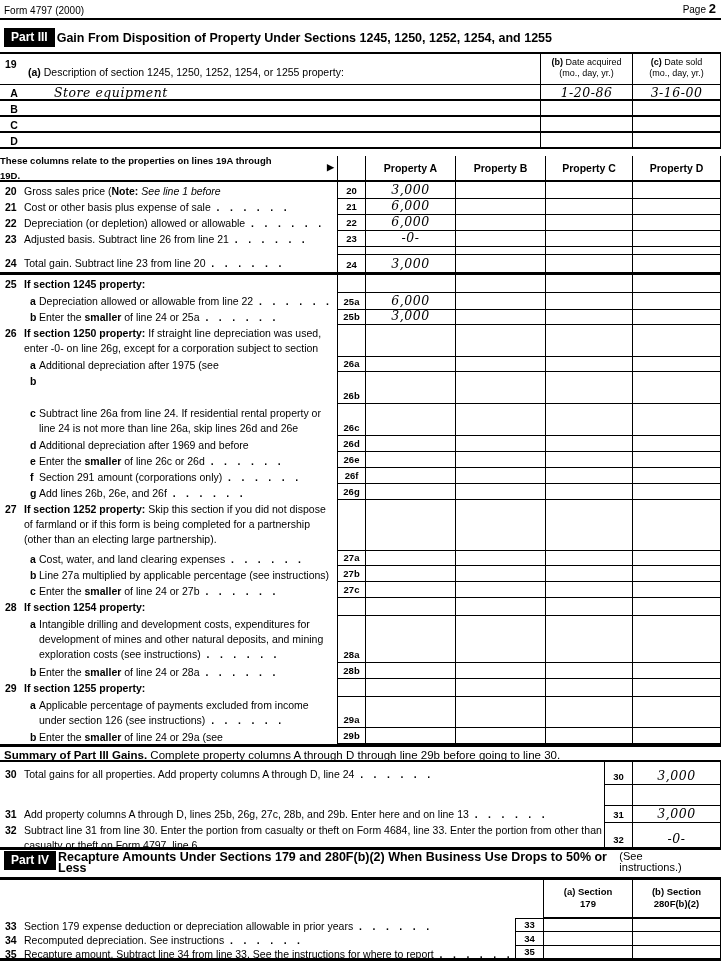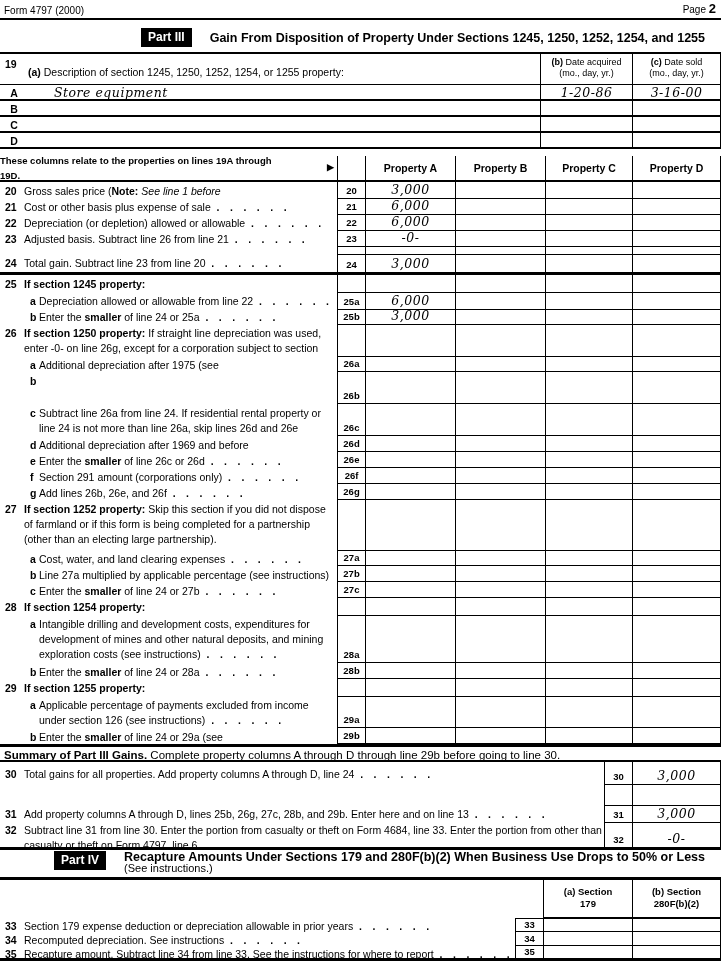--- a/index.html
+++ b/index.html
@@ -8,21 +8,21 @@
     position:relative; width:721px; height:963px; margin:0 auto; background:#fff;
     font-family:"Liberation Sans", sans-serif; font-size:10.5px; color:#000; overflow:hidden;
   }
   
   .tophdr { height:20px; display:flex; justify-content:space-between; align-items:flex-end;
             padding:0 5px 2px 4px; border-bottom:2px solid #000; }
   .tophdr .fid { font-size:10px; }
   .tophdr .pg { font-size:10px; }
   .tophdr .pg b { font-size:13px; }
   
-  .partbar { display:flex; align-items:flex-start; gap:18px; padding:0 16px 0 4px;justify-content:flex-end; }
+  .partbar { display:flex; align-items:flex-start; gap:2px; padding:0 16px 0 4px; }
   .p3bar { margin:6px 0 4px; height:22px; align-items:center; }
   .badge { background:#000; color:#fff; font-weight:bold; font-size:12px; padding:2px 7px 3px; flex:none; }
   .bartitle { font-weight:bold; font-size:12.5px; padding-top:1px; }
   .barsub { font-size:11px; font-weight:normal; }
   
   .trow { display:grid; width:721px; }
   .g6 { grid-template-columns:337px 28px 90px 90px 87px 89px; }
   .g19 { grid-template-columns:28px 512px 92px 89px; }
   .gsum { grid-template-columns:604px 28px 89px; }
   .g4 { grid-template-columns:515px 28px 89px 89px; }
@@ -57,21 +57,21 @@
   .colhdr .cell { border-bottom:2.5px solid #000;gap:44px; }
   .colhdr .desc { align-items:center; justify-content:flex-end; font-weight:bold; font-size:9.5px; padding:0 3px 0 0; }
   .colhdr .prop { align-items:center; font-weight:bold; font-size:10.5px; }
   .colhdr .numbox { border-left:1.5px solid #000; }
   .arrow { font-size:9px; margin-left:3px; }
   
   .sumbar { border-top:3px solid #000; border-bottom:2px solid #000; height:18px; padding:2px 0 0 4px; font-size:11.5px; }
   .gsum .numbox, .gsum .prop { border-left:1.5px solid #000; }
   
   .p4bar { border-top:3px solid #000; border-bottom:3px solid #000; height:33px; padding-top:1px; }
-  .p4bar .tcol { display:flex; flex-direction:column; line-height:11px; }
+  .p4bar .tcol { display:flex; flex-direction:row; line-height:11px; }
   .p4h { height:38px; }
   .p4h .hcell { border-left:1.5px solid #000; border-bottom:1.5px solid #000; text-align:center; font-weight:bold;
                 font-size:9.5px; line-height:12px; padding-top:6px; }
   .p4r { height:14px; }
   .p4r .desc { padding-top:1px; }
   .p4r .numbox { padding-bottom:1px; }
   
   .footer { text-align:right; padding:4px 6px 0 0; font-size:9.5px; }
   .footer b { font-size:13.5px; }
   .footer .yr { font-size:8.5px; }

